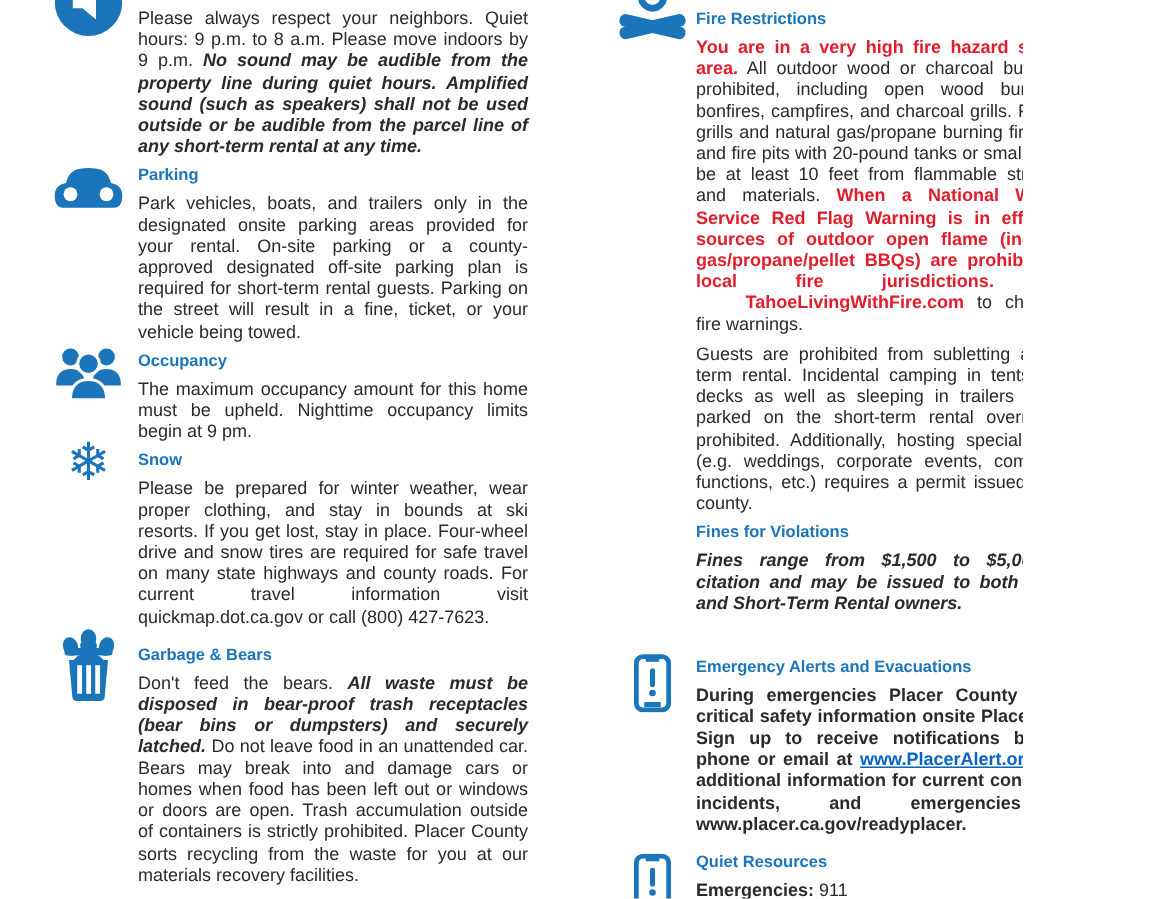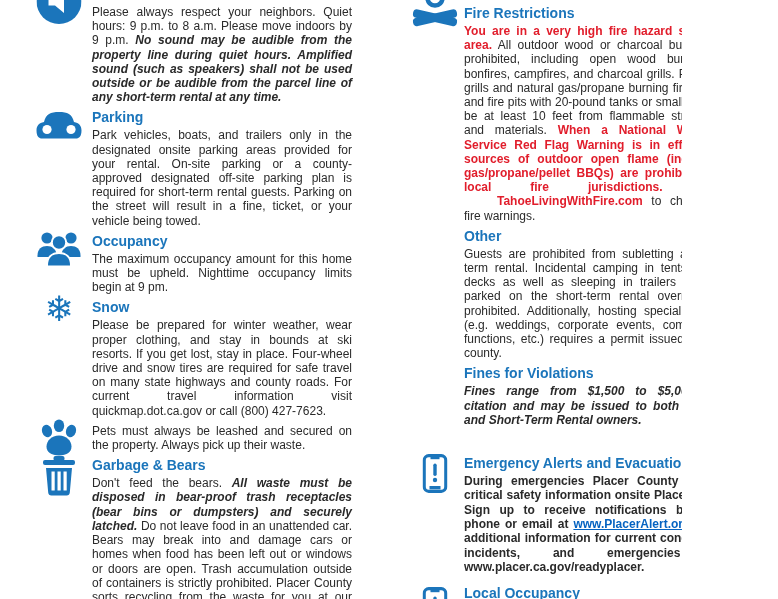--- a/index.html
+++ b/index.html
@@ -6,21 +6,21 @@
   body{background:#ffffff;font-family:"Liberation Sans","DejaVu Sans",sans-serif;}
   .page{position:relative;width:682px;height:599px;background:#fff;overflow:hidden;}
   .col{position:absolute;}
   .col-left{left:26px;top:-13px;width:326px;}
   .col-right{left:406px;top:-18px;width:318px;}
   .section{display:flex;margin-bottom:6px;}
   .icon-cell{flex:none;width:66px;position:relative;}
   .col-right .icon-cell{width:58px;}
   .icon{position:absolute;left:50%;transform:translateX(-50%);top:0;display:block;line-height:0;}
   .text-cell{flex:1;min-width:0;}
-  h3.heading{font-size:14px;line-height:15px;font-weight:bold;color:var(--blue);margin:0 0 3px 0;}
+  h3.heading{font-size:11px;line-height:15px;font-weight:bold;color:var(--blue);margin:0 0 3px 0;}
   p.body{margin:0;font-size:12px;line-height:14.2px;color:#2a2a2a;text-align:justify;}
   p.line{margin:0 0 4px 0;font-size:12px;line-height:14px;color:#2a2a2a;}
   
   .s-n{font-weight:normal;}
   .s-b{font-weight:bold;}
   .s-bi{font-weight:bold;font-style:italic;}
   .s-rb{font-weight:bold;color:var(--red);}
   .s-rlink{font-weight:bold;color:var(--red);text-decoration:none;cursor:pointer;margin-left:33px;}
   .s-link{font-weight:bold;color:var(--link);text-decoration:underline;cursor:pointer;}
   .sec-emergency-alerts .body, .sec-fines .body{line-height:14.4px;}
@@ -101,21 +101,20 @@
           <span class="icon"><svg width="41" height="38" viewBox="0 0 41 38">
               <g fill="#1b75bb">
                 <ellipse cx="8.5" cy="12" rx="5" ry="6.3" transform="rotate(-18 8.5 12)"></ellipse>
                 <ellipse cx="20.5" cy="6.8" rx="5.2" ry="6.3"></ellipse>
                 <ellipse cx="32.5" cy="12" rx="5" ry="6.3" transform="rotate(18 32.5 12)"></ellipse>
                 <path d="M20.5 16.5 c7.5 0 12.5 5.5 12.5 11 c0 5.5-4.5 9-12.5 9 s-12.5-3.5-12.5-9 c0-5.5 5-11 12.5-11 z"></path>
               </g>
             </svg></span>
         </div>
         <div class="text-cell">
-          <p class="body"><span class="s-n">Pets must always be leashed and secured on the property. Always pick up their waste.</span></p>
         </div>
       </section>
       <section class="section sec-garbage-bears">
         <div class="icon-cell">
           <span class="icon"><svg width="37" height="40" viewBox="0 0 37 40">
               <g fill="#1b75bb">
                 <rect x="13" y="0" width="11" height="5" rx="2"></rect>
                 <rect x="2.5" y="4" width="32" height="5" rx="2"></rect>
                 <path d="M5.5 12 h26 l-2.2 24.5 a3.2 3.2 0 0 1 -3.2 2.9 H10.9 a3.2 3.2 0 0 1 -3.2-2.9 z"></path>
               </g>
@@ -142,21 +141,20 @@
             </svg></span>
         </div>
         <div class="text-cell">
           <h3 class="heading">Fire Restrictions</h3>
           <p class="body"><span class="s-rb">You are in a very high fire hazard severity area.</span><span class="s-n"> All outdoor wood or charcoal burning is prohibited, including open wood burn pits, bonfires, campfires, and charcoal grills. Propane grills and natural gas/propane burning fireplaces and fire pits with 20-pound tanks or smaller must be at least 10 feet from flammable structures and materials. </span><span class="s-rb">When a National Weather Service Red Flag Warning is in effect, all sources of outdoor open flame (including gas/propane/pellet BBQs) are prohibited by local fire jurisdictions.</span><span class="s-n"> Visit </span><a class="s-rlink" href="#">TahoeLivingWithFire.com</a><span class="s-n"> to check for fire warnings.</span></p>
         </div>
       </section>
       <section class="section sec-other">
         <div class="icon-cell"></div>
         <div class="text-cell">
-          <h3 class="heading">Other</h3>
           <p class="body"><span class="s-n">Guests are prohibited from subletting a short-term rental. Incidental camping in tents or on decks as well as sleeping in trailers or RVs parked on the short-term rental overnight is prohibited. Additionally, hosting special events (e.g. weddings, corporate events, commercial functions, etc.) requires a permit issued by the county.</span></p>
         </div>
       </section>
       <section class="section sec-fines">
         <div class="icon-cell"></div>
         <div class="text-cell">
           <h3 class="heading">Fines for Violations</h3>
           <p class="body"><span class="s-bi">Fines range from $1,500 to $5,000 per citation and may be issued to both guests and Short-Term Rental owners.</span></p>
         </div>
       </section>
@@ -179,18 +177,18 @@
         <div class="icon-cell">
           <span class="icon"><svg width="25" height="39" viewBox="0 0 25 39">
               <rect x="1.7" y="1.7" width="21.6" height="35.6" rx="4.5" fill="none" stroke="#1b75bb" stroke-width="3.2"></rect>
               <rect x="8" y="2" width="9" height="3.2" fill="#1b75bb"></rect>
               <rect x="7" y="32" width="11" height="3.4" fill="#1b75bb"></rect>
               <rect x="10.8" y="9.5" width="3.4" height="12.5" rx="1.7" fill="#1b75bb"></rect>
               <circle cx="12.5" cy="26" r="2.2" fill="#1b75bb"></circle>
             </svg></span>
         </div>
         <div class="text-cell">
-          <h3 class="heading">Local Occupancy</h3>
+          <h3 class="heading">Quiet Resources</h3>
           <p class="line"><span class="s-b">Emergencies:</span><span class="s-n"> 911</span></p>
         </div>
       </section>
     </div>
 </div>
 
 </body></html>

